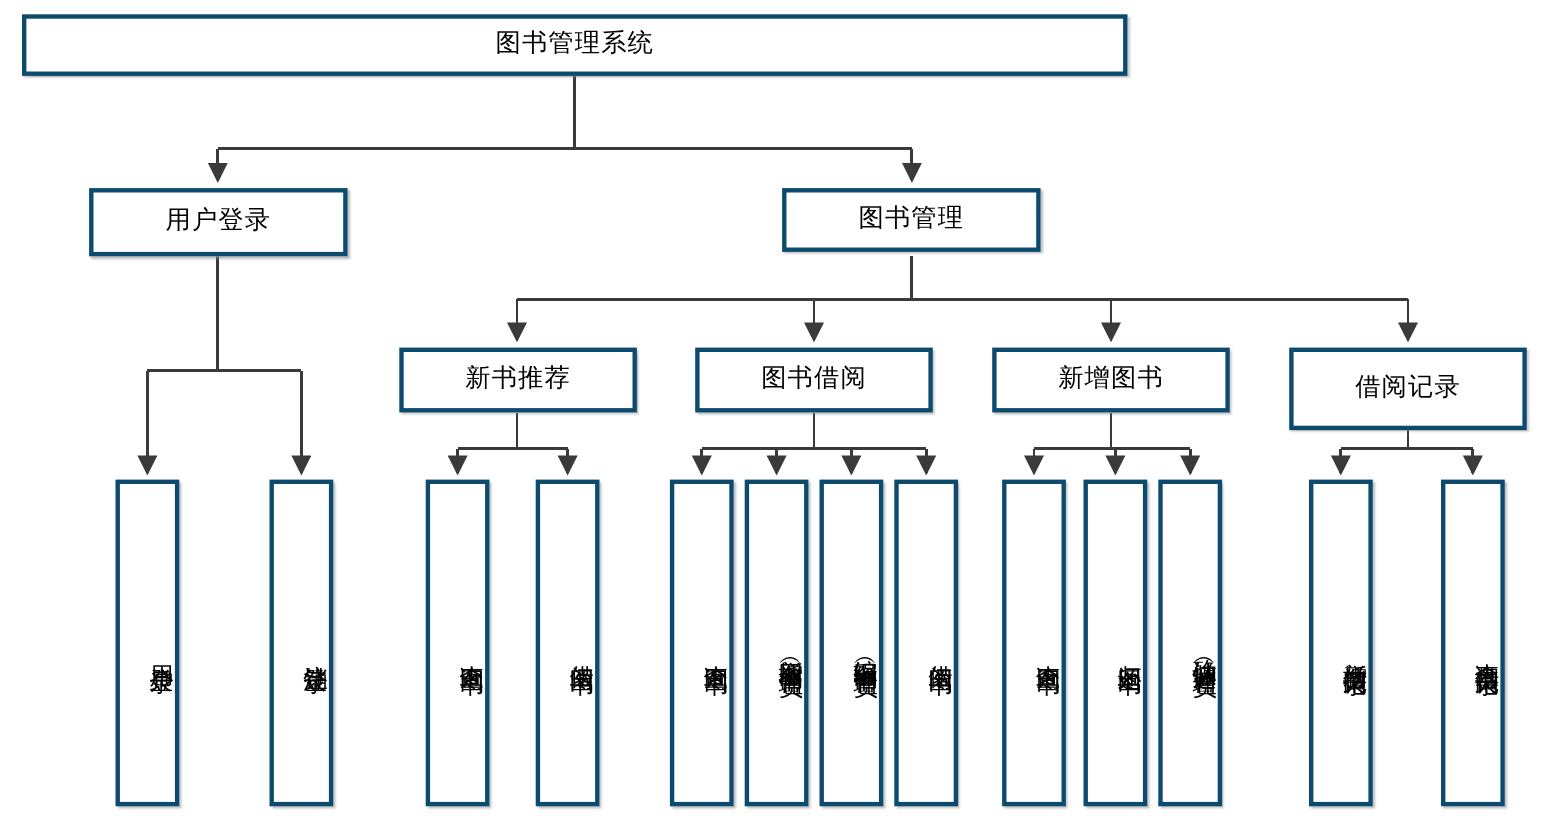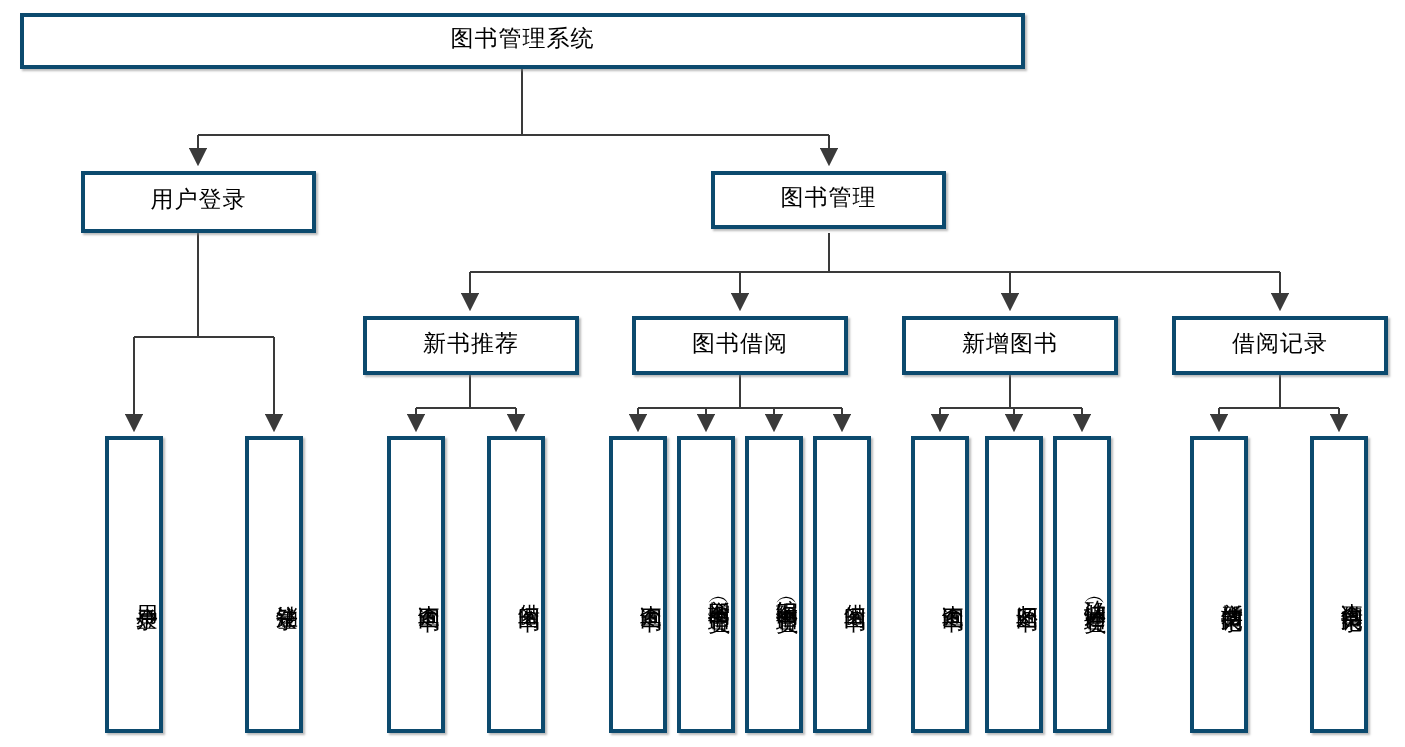--- a/index.html
+++ b/index.html
@@ -141,21 +141,21 @@
 
   <div class="node horiz" style="left: 363px; top: 316px; width: 216px; height: 59px;">
     <span class="node-label">新书推荐</span>
   </div>
   <div class="node horiz" style="left: 632px; top: 316px; width: 216px; height: 59px; align-items: center;">
     <span class="node-label">图书借阅</span>
   </div>
   <div class="node horiz" style="left: 902px; top: 316px; width: 216px; height: 59px;">
     <span class="node-label">新增图书</span>
   </div>
-  <div class="node horiz" style="left: 1172px; top: 316px; width: 216px; height: 59px;">
+  <div class="node horiz" style="left: 1172px; top: 316px; width: 216px; height: 75px;">
     <span class="node-label">借阅记录</span>
   </div>
 
   <div class="node vert" style="left: 105px; top: 436px; width: 58px; height: 297px;">
     <span class="node-label">用户登录</span>
   </div>
   <div class="node vert" style="left: 245px; top: 436px; width: 58px; height: 297px;">
     <span class="node-label">注销登录</span>
   </div>
   <div class="node vert" style="left: 387px; top: 436px; width: 58px; height: 297px;">

